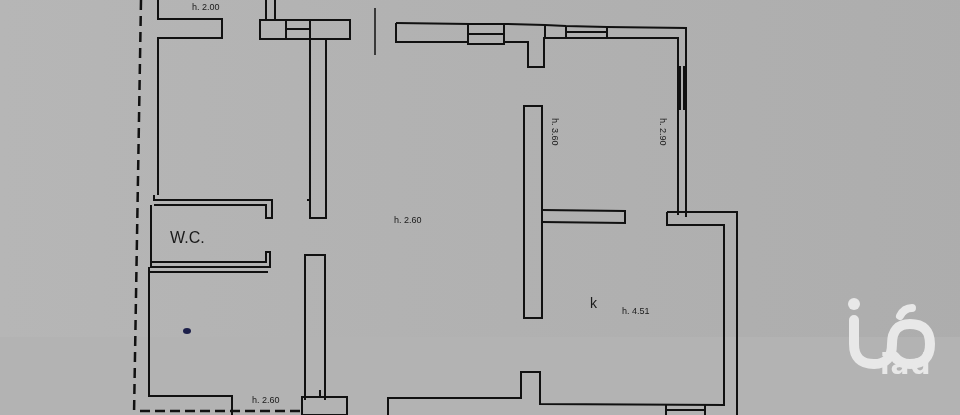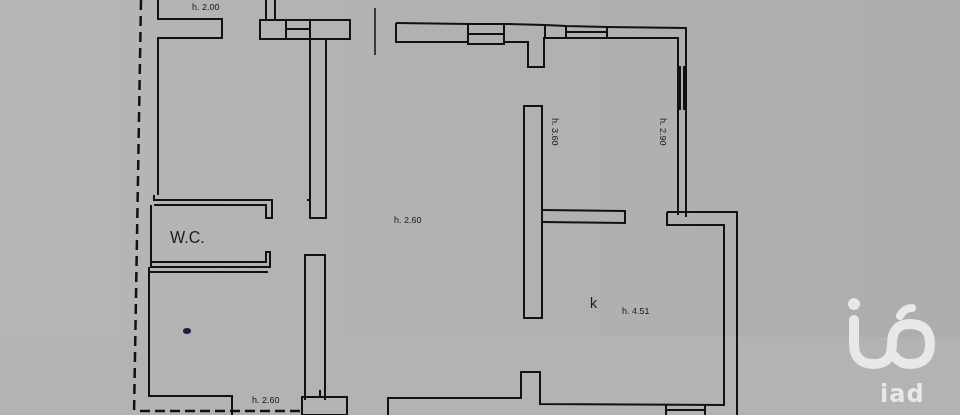--- a/index.html
+++ b/index.html
@@ -18,22 +18,22 @@
       position: absolute; font-size: 9px; color: #1a1a1a;
       font-family: "Liberation Sans", sans-serif; white-space: nowrap;
     }
     .label.vert { transform: rotate(90deg); transform-origin: left top; }
     .room-letter { position: absolute; font-size: 14px; color: #1a1a1a; }
     .wc { position: absolute; font-size: 16px; color: #1a1a1a; }
     .logo {
       position: absolute; left: 842px; top: 294px; width: 100px; height: 100px;
     }
     .logo-text {
-      position: absolute; left: 880px; top: 380px;
-      font-size: 24px; font-weight: bold; color: #e8e8e8; letter-spacing: 1px;
+      position: absolute; left: 880px; top: 348px;
+      font-size: 28px; font-weight: bold; color: #e8e8e8; letter-spacing: 1px;
       font-family: "DejaVu Sans", sans-serif;
     }
   </style>
 </head>
 <body>
 
 <div class="canvas">
   <svg class="plan" width="960" height="415" viewBox="0 0 960 415">
     <g fill="none" stroke="#111" stroke-width="2" stroke-linejoin="miter">
 

